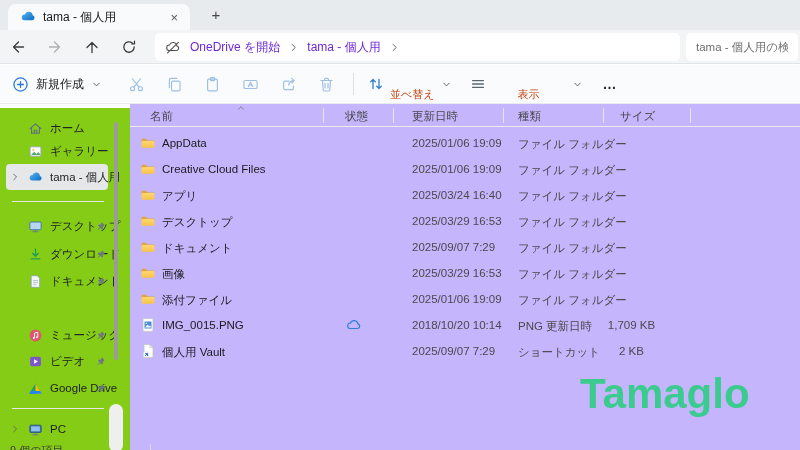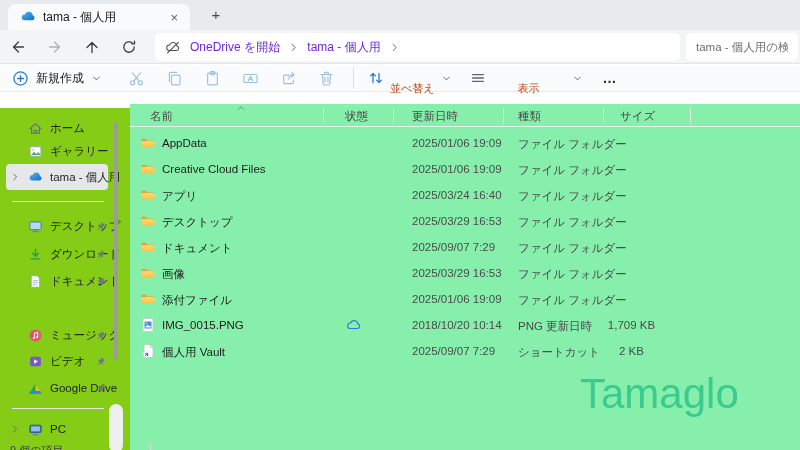--- a/index.html
+++ b/index.html
@@ -21,21 +21,21 @@
   .c-dark { color:#3c3c3c; } .c-dis { color:#b0b0b0; }
   .addressbar { position:absolute; left:155px; top:3px; width:525px; height:28px; background:#fff; border-radius:5px; display:flex; align-items:center; padding:0 10px; }
   .crumb { padding:0 8px; font-size:12px; color:#6d28d9; white-space:nowrap; }
   .crumb-chev { color:#5f5f5f; width:11px; height:11px; }
   .addr-icon { margin-right:2px; color:#4d4d4d; }
   .searchbox { position:absolute; left:686px; top:3px; width:112px; height:28px; background:#fff; border-radius:5px; }
   .searchbox input { width:100%; height:100%; border:0; outline:0; background:transparent; padding:0 10px; font-size:11.5px; color:#444; font-family:inherit; }
   .searchbox input::placeholder { color:#6e6e6e; opacity:1; }
 
   
-  .toolbar { position:absolute; left:0; top:65px; width:800px; height:27px; background:#fafbfc; border-bottom:1px solid #e9ebed; display:flex; align-items:center; }
+  .toolbar { position:absolute; left:0; top:65px; width:800px; height:39px; background:#fafbfc; border-bottom:1px solid #e9ebed; display:flex; align-items:center; }
   .tb-new { display:flex; align-items:center; gap:7px; margin-left:12px; }
   .tb-new .lbl { font-size:12px; color:#1b1b1b; }
   .blue { color:#2a7ad4; }
   .tb-icons { display:flex; align-items:center; gap:21px; margin-left:26px; color:#9cc0e4; }
   .tb-ic { width:17px; height:17px; }
   .tb-div { width:1px; height:22px; background:#dfe1e3; margin:0 14px 0 18px; }
   .tb-group { display:flex; align-items:center; gap:6px; margin-right:0; }
   .tb-group .lbl { font-size:11px; color:#c2410c;margin-top:20px; }
   .chev-sm { width:11px; height:11px; color:#5f5f5f; }
   .tb-view { margin-left:18px; color:#5a6673;gap:32px; }
@@ -46,37 +46,37 @@
   .side-item { position:absolute; left:6px; width:102px; height:26px; display:flex; align-items:center; border-radius:4px; padding-left:22px; font-size:11.5px; color:#1f1f1f; white-space:nowrap; }
   .side-item.sel { background:#e6e7e8; }
   .side-item .chev { position:absolute; left:4px; width:10px; height:10px; color:#5f5f5f; }
   .side-item .sic { width:15px; height:15px; margin-right:7px; flex:none; }
   .side-item .pin { position:absolute; right:2px; width:11px; height:11px; color:#6d7885; }
   .side-div { position:absolute; left:12px; width:92px; height:1px; background:#e6e6e6; }
   .sb-thumb { position:absolute; left:114px; top:14px; width:4px; height:238px; background:#9b9b9b; border-radius:2px; }
   .sb-track { position:absolute; left:109px; top:296px; width:14px; height:48px; background:#efefef; border-radius:7px; }
 
   
-  .filearea { position:absolute; left:130px; top:104px; width:670px; height:346px; background:#86efac; }
+  .filearea { position:absolute; left:130px; top:104px; width:670px; height:346px; background:#c4b5fd; }
   .fheader { position:absolute; left:0; top:0; width:670px; height:23px; border-bottom:1px solid #ececec; font-size:11.5px; color:#494949; }
   .fh { position:absolute; top:5px; white-space:nowrap; }
   .fh-div { position:absolute; top:4px; width:1px; height:15px; background:#e6e6e6; }
   .sort-caret { position:absolute; left:106px; top:-1px; width:10px; height:10px; color:#777; }
   .frows { position:absolute; left:0; top:26px; width:670px; }
   .frow { position:absolute; left:0; width:670px; height:26px; }
   .frow span { position:absolute; top:7px; font-size:11.5px; white-space:nowrap; }
   .c-icon { position:absolute; left:10px; top:5px; width:16px; height:16px; }
   .c-name { left:32px; color:#1c1c1c; }
   .c-status { position:absolute; left:216px; top:6px; width:15px; height:15px; color:#2f7fd6; }
   .c-mod { left:282px; color:#4a4a4a; }
   .c-type { left:388px; color:#4a4a4a; }
   .c-size { left:455px; width:93px; text-align:center; color:#4a4a4a; }
 
   
-  .watermark { position:absolute; left:580px; top:370px; font-size:42px; font-weight:normal; letter-spacing:0; }
+  .watermark { position:absolute; left:580px; top:370px; font-size:42px; font-weight:bold; letter-spacing:0; }
   .statusbar { position:absolute; left:10px; top:443px; font-size:11px; color:#3a3a3a; white-space:nowrap; }
   .status-div { position:absolute; left:150px; top:444px; width:1px; height:10px; background:#dcdcdc; }
 </style>
 </head>
 <body>
 
 <svg width="0" height="0" style="position:absolute" aria-hidden="true">
   <defs>
     <linearGradient id="odg" x1="0" y1="0" x2="1" y2="1">
       <stop offset="0" stop-color="#54b4f2"></stop>

